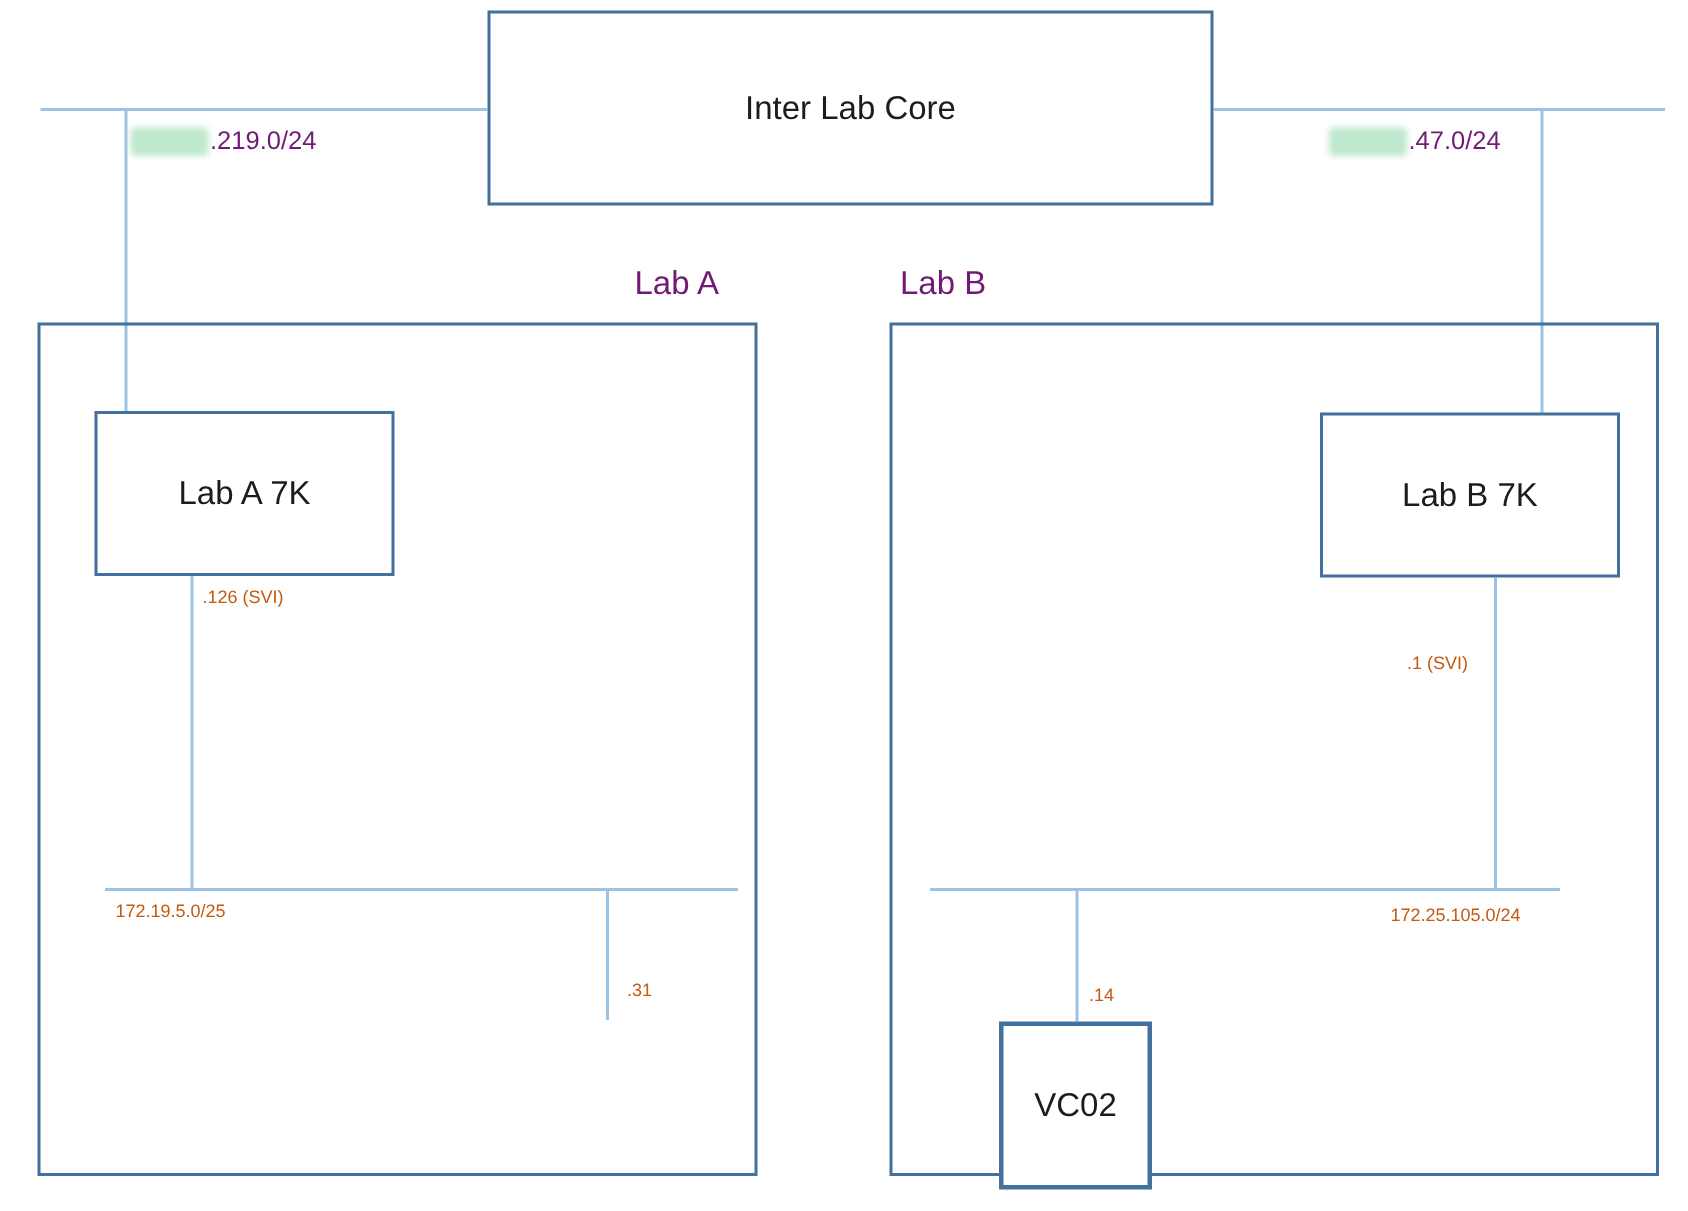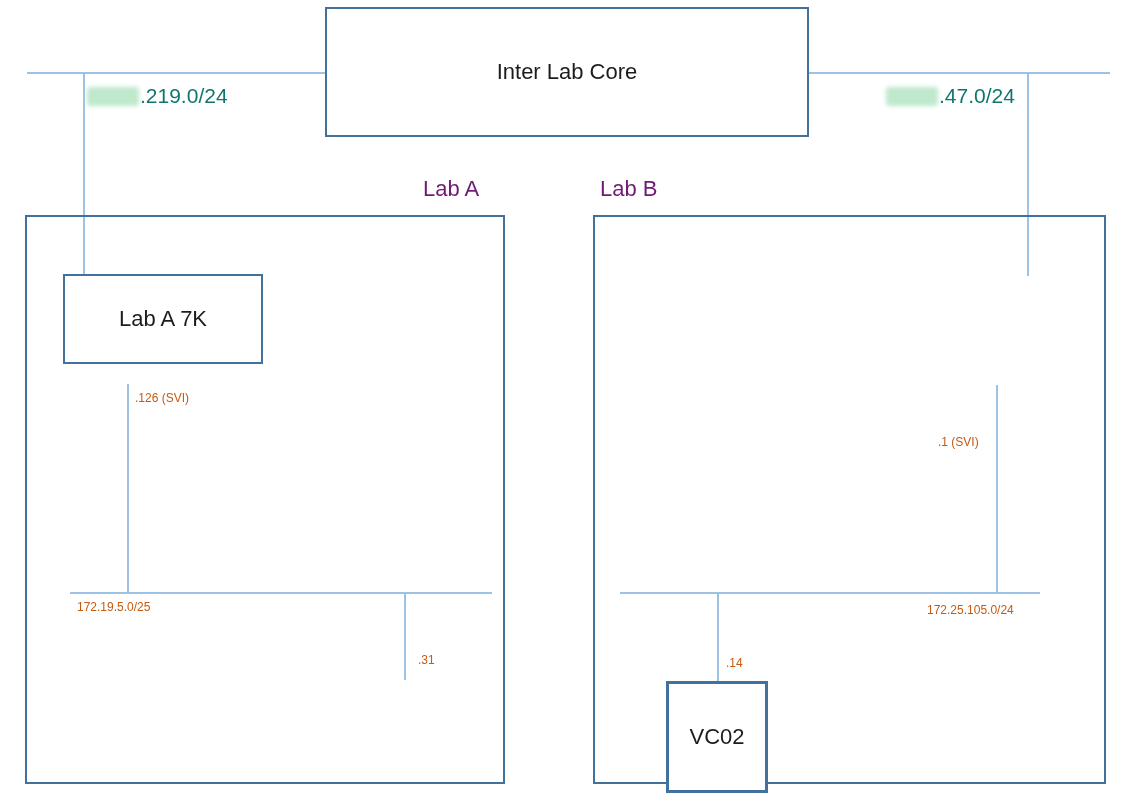--- a/index.html
+++ b/index.html
@@ -71,22 +71,22 @@
   .redact {
     display: inline-block;
     width: 52px;
     height: 19px;
     background: #bfe8cd;
     border-radius: 3px;
     filter: blur(2px);
     margin-right: 1px;
   }
   .net-label span.txt {
-    font-size: 21px;
-    color: #0f766e;
+    font-size: 17px;
+    color: #701a75;
     white-space: nowrap;
   }
 </style>
 </head>
 <body>
 
 <div class="canvas">
 
   <div class="line h" style="left:27px;  top:72px;  width:298px;"></div>
   <div class="line h" style="left:767px; top:72px;  width:343px;"></div>
@@ -98,22 +98,25 @@
   <div class="line h" style="left:620px; top:592px; width:420px;"></div>
   <div class="line v" style="left:404px; top:592px; height:88px;"></div>
   <div class="line v" style="left:717px; top:592px; height:89px;"></div>
 
   <div class="container-box" style="left:25px;  top:215px; width:480px; height:569px;"></div>
   <div class="container-box" style="left:593px; top:215px; width:513px; height:569px;"></div>
 
   <div class="node" style="left:325px; top:7px; width:484px; height:130px;">
     <span>Inter Lab Core</span>
   </div>
-  <div class="node" style="left:63px; top:274px; width:200px; height:90px;">
+  <div class="node" style="left:63px; top:274px; width:200px; height:110px;">
     <span>Lab A 7K</span>
+  </div>
+  <div class="node" style="left:880px; top:275px; width:200px; height:110px;">
+    <span>Lab B 7K</span>
   </div>
   <div class="node vcbox" style="left:666px; top:681px; width:102px; height:112px;">
     <span>VC02</span>
   </div>
 
   <div class="lab-label" style="left:423px; top:176px;">Lab A</div>
   <div class="lab-label" style="left:600px; top:176px;">Lab B</div>
 
   <div class="net-label" style="left:87px; top:84px;">
     <span class="redact"></span>

